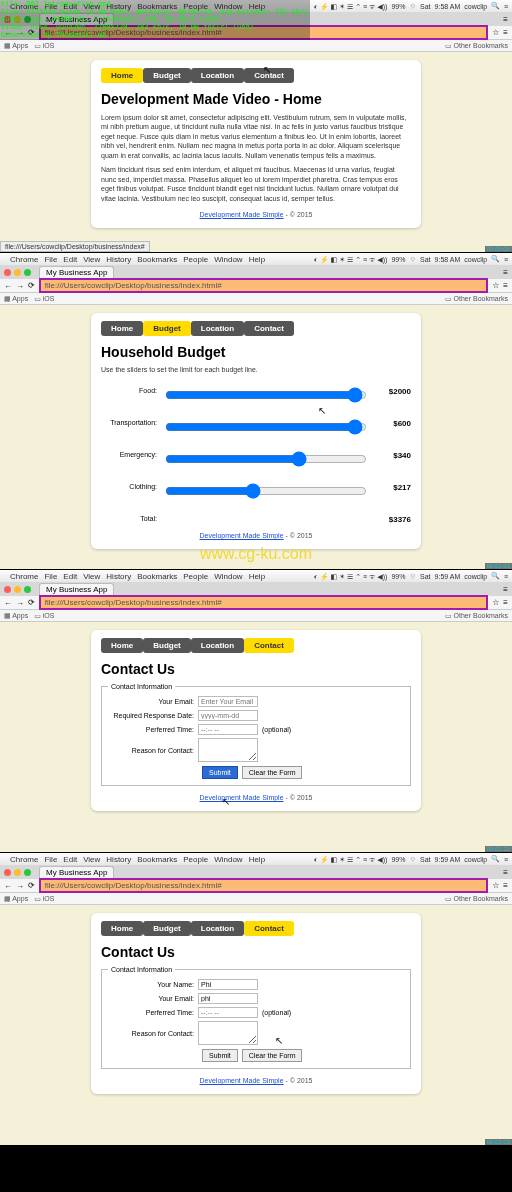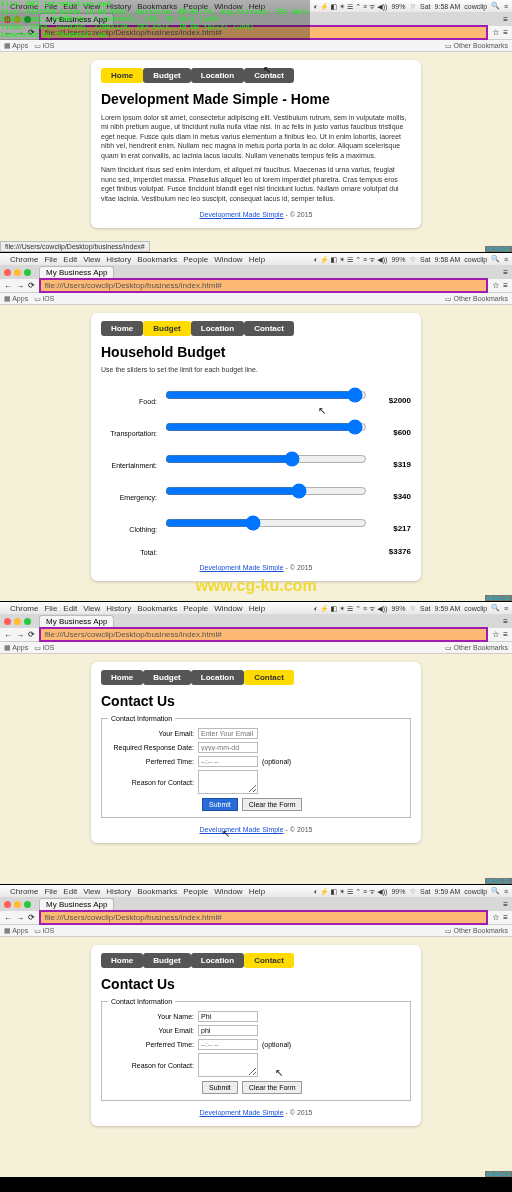--- a/index.html
+++ b/index.html
@@ -22,38 +22,38 @@
 .page-body { padding: 8px 0 20px 0; min-height: 200px; position: relative; }
 .card { background: #fff; width: 330px; margin: 0 auto; border-radius: 6px; box-shadow: 0 1px 3px rgba(0,0,0,0.2); padding: 8px 10px 10px 10px; }
 .tabs-nav { display: flex; margin-bottom: 8px; }
 .tabs-nav .tab-btn { padding: 3px 10px; border-radius: 3px; font-size: 8px; font-weight: bold; color: #fff; background: #555; border: none; cursor: pointer; }
 .tabs-nav .tab-btn.active { background: #ffdb00; color: #333; }
 .pg-title { font-size: 14px; font-weight: bold; margin-bottom: 6px; }
 .para { font-size: 7px; color: #333; line-height: 1.35; margin-bottom: 5px; }
 .footer-link { text-align: center; font-size: 7px; color: #555; margin-top: 8px; }
 .footer-link a { color: #1a4fd8; text-decoration: underline; }
 .subtext { font-size: 7px; color: #333; margin-bottom: 6px; }
-.budget-row { display: flex; align-items: flex-end; margin-bottom: 3px; margin-top: 14px; }
+.budget-row { display: flex; align-items: flex-start; margin-bottom: 3px; margin-top: 14px; }
 .budget-row .lbl { width: 60px; text-align: right; font-size: 7px; padding-right: 4px; }
 .budget-row .slider-wrap { flex: 1; padding: 0 4px; }
 .budget-row .slider-wrap input { width: 100%; }
 .budget-row .val { width: 40px; text-align: right; font-size: 8px; font-weight: bold; }
 .fieldset { border: 1px solid #bbb; padding: 6px; font-size: 7px; }
 .fieldset legend { padding: 0 3px; }
 .form-row { display: flex; align-items: center; margin-bottom: 3px; }
 .form-row .flbl { width: 90px; text-align: right; font-size: 7px; padding-right: 4px; }
 .form-row input[type=text] { width: 60px; font-size: 7px; padding: 1px 2px; border: 1px solid #bbb; }
 .form-row input.wider { width: 60px; }
 .form-row textarea { width: 60px; height: 24px; font-size: 7px; border: 1px solid #bbb; }
 .form-row .opt { font-size: 7px; margin-left: 4px; }
 .form-row select { width: 62px; font-size: 7px; background: #5a9bd8; color: #fff; border: 1px solid #2a6bb8; }
 .form-btns { display: flex; gap: 4px; margin-top: 4px; margin-left: 94px; }
 .form-btns button { font-size: 7px; padding: 2px 6px; border: 1px solid #999; background: #eee; }
 .form-btns button.primary { background: #2a6bd8; color: #fff; border-color: #1a4fa8; }
-.watermark { position: absolute; left: 50%; transform: translateX(-50%); bottom: 6px; color: #f0d838; font-size: 16px; font-weight: bold; pointer-events: none; }
+.watermark { position: absolute; left: 50%; transform: translateX(-50%); bottom: 6px; color: #f0d838; font-size: 16px; font-weight: normal; pointer-events: none; }
 .status-url { position: absolute; bottom: 0; left: 0; background: #eee; border: 1px solid #bbb; font-size: 7px; padding: 1px 4px; color: #333; }
 .timecode { position: absolute; bottom: 0; right: 0; font-size: 6px; color: #0cf; background: rgba(0,0,0,0.5); padding: 0 2px; }
 .cursor { position: absolute; font-size: 10px; pointer-events: none; }
 </style>
 </head>
 <body>
 
 <div class="overlay-text">
   <div>File: 002 Introduction.mp4</div>
   <div>Size: 6375938 bytes (6.08 MiB), duration: 00:02:34, avg.bitrate: 331 kb/s</div>
@@ -110,21 +110,21 @@
     <span class="right">▭ <span>Other Bookmarks</span></span>
   </div>
   <div class="page-body">
     <div class="card">
       <div class="tabs-nav">
         <button class="tab-btn active">Home</button>
         <button class="tab-btn">Budget</button>
         <button class="tab-btn">Location</button>
         <button class="tab-btn">Contact</button>
       </div>
-      <div class="pg-title">Development Made Simple - Home</div>
+      <div class="pg-title">Development Made Video - Home</div>
       <p class="para">Lorem ipsum dolor sit amet, consectetur adipiscing elit. Vestibulum rutrum, sem in vulputate mollis, mi nibh pretium augue, ut tincidunt nulla nulla vitae nisi. In ac felis in justo varius faucibus tristique eget neque. Fusce quis diam in metus varius elementum a finibus leo. Ut in enim lobortis, laoreet nibh vel, hendrerit enim. Nullam nec magna in metus porta porta in ac dolor. Aliquam scelerisque quam in erat convallis, ac lacinia lacus iaculis. Nullam venenatis tempus felis a maximus.</p>
       <p class="para">Nam tincidunt risus sed enim interdum, et aliquet mi faucibus. Maecenas id urna varius, feugiat nunc sed, imperdiet massa. Phasellus aliquet leo ut lorem imperdiet pharetra. Cras tempus eros eget finibus volutpat. Fusce tincidunt blandit eget nisi tincidunt luctus. Nullam ornare volutpat dui vitae lacinia. Vestibulum nec leo suscipit, consequat lacus id, semper tellus.</p>
       <div class="footer-link">
         <a>Development Made Simple</a><span> - © 2015</span>
       </div>
     </div>
     <div class="status-url">file:///Users/cowclip/Desktop/business/index#</div>
     <div class="timecode">00:00:00</div>
     <span class="cursor" style="top:12px;left:263px;">↖</span>
   </div>
@@ -191,25 +191,20 @@
         <div class="lbl">Food:</div>
         <div class="slider-wrap"><input type="range" min="0" max="100" value="98" style=""></div>
         <div class="val">$2000</div>
       </div>
       <div class="budget-row">
         <div class="lbl">Transportation:</div>
         <div class="slider-wrap"><input type="range" min="0" max="100" value="98" style=""></div>
         <div class="val">$600</div>
       </div>
       <div class="budget-row">
-        <div class="lbl">Entertainment:</div>
-        <div class="slider-wrap"><input type="range" min="0" max="100" value="64" style=""></div>
-        <div class="val">$319</div>
-      </div>
-      <div class="budget-row">
         <div class="lbl">Emergency:</div>
         <div class="slider-wrap"><input type="range" min="0" max="100" value="68" style=""></div>
         <div class="val">$340</div>
       </div>
       <div class="budget-row">
         <div class="lbl">Clothing:</div>
         <div class="slider-wrap"><input type="range" min="0" max="100" value="43" style=""></div>
         <div class="val">$217</div>
       </div>
       <div class="budget-row">

